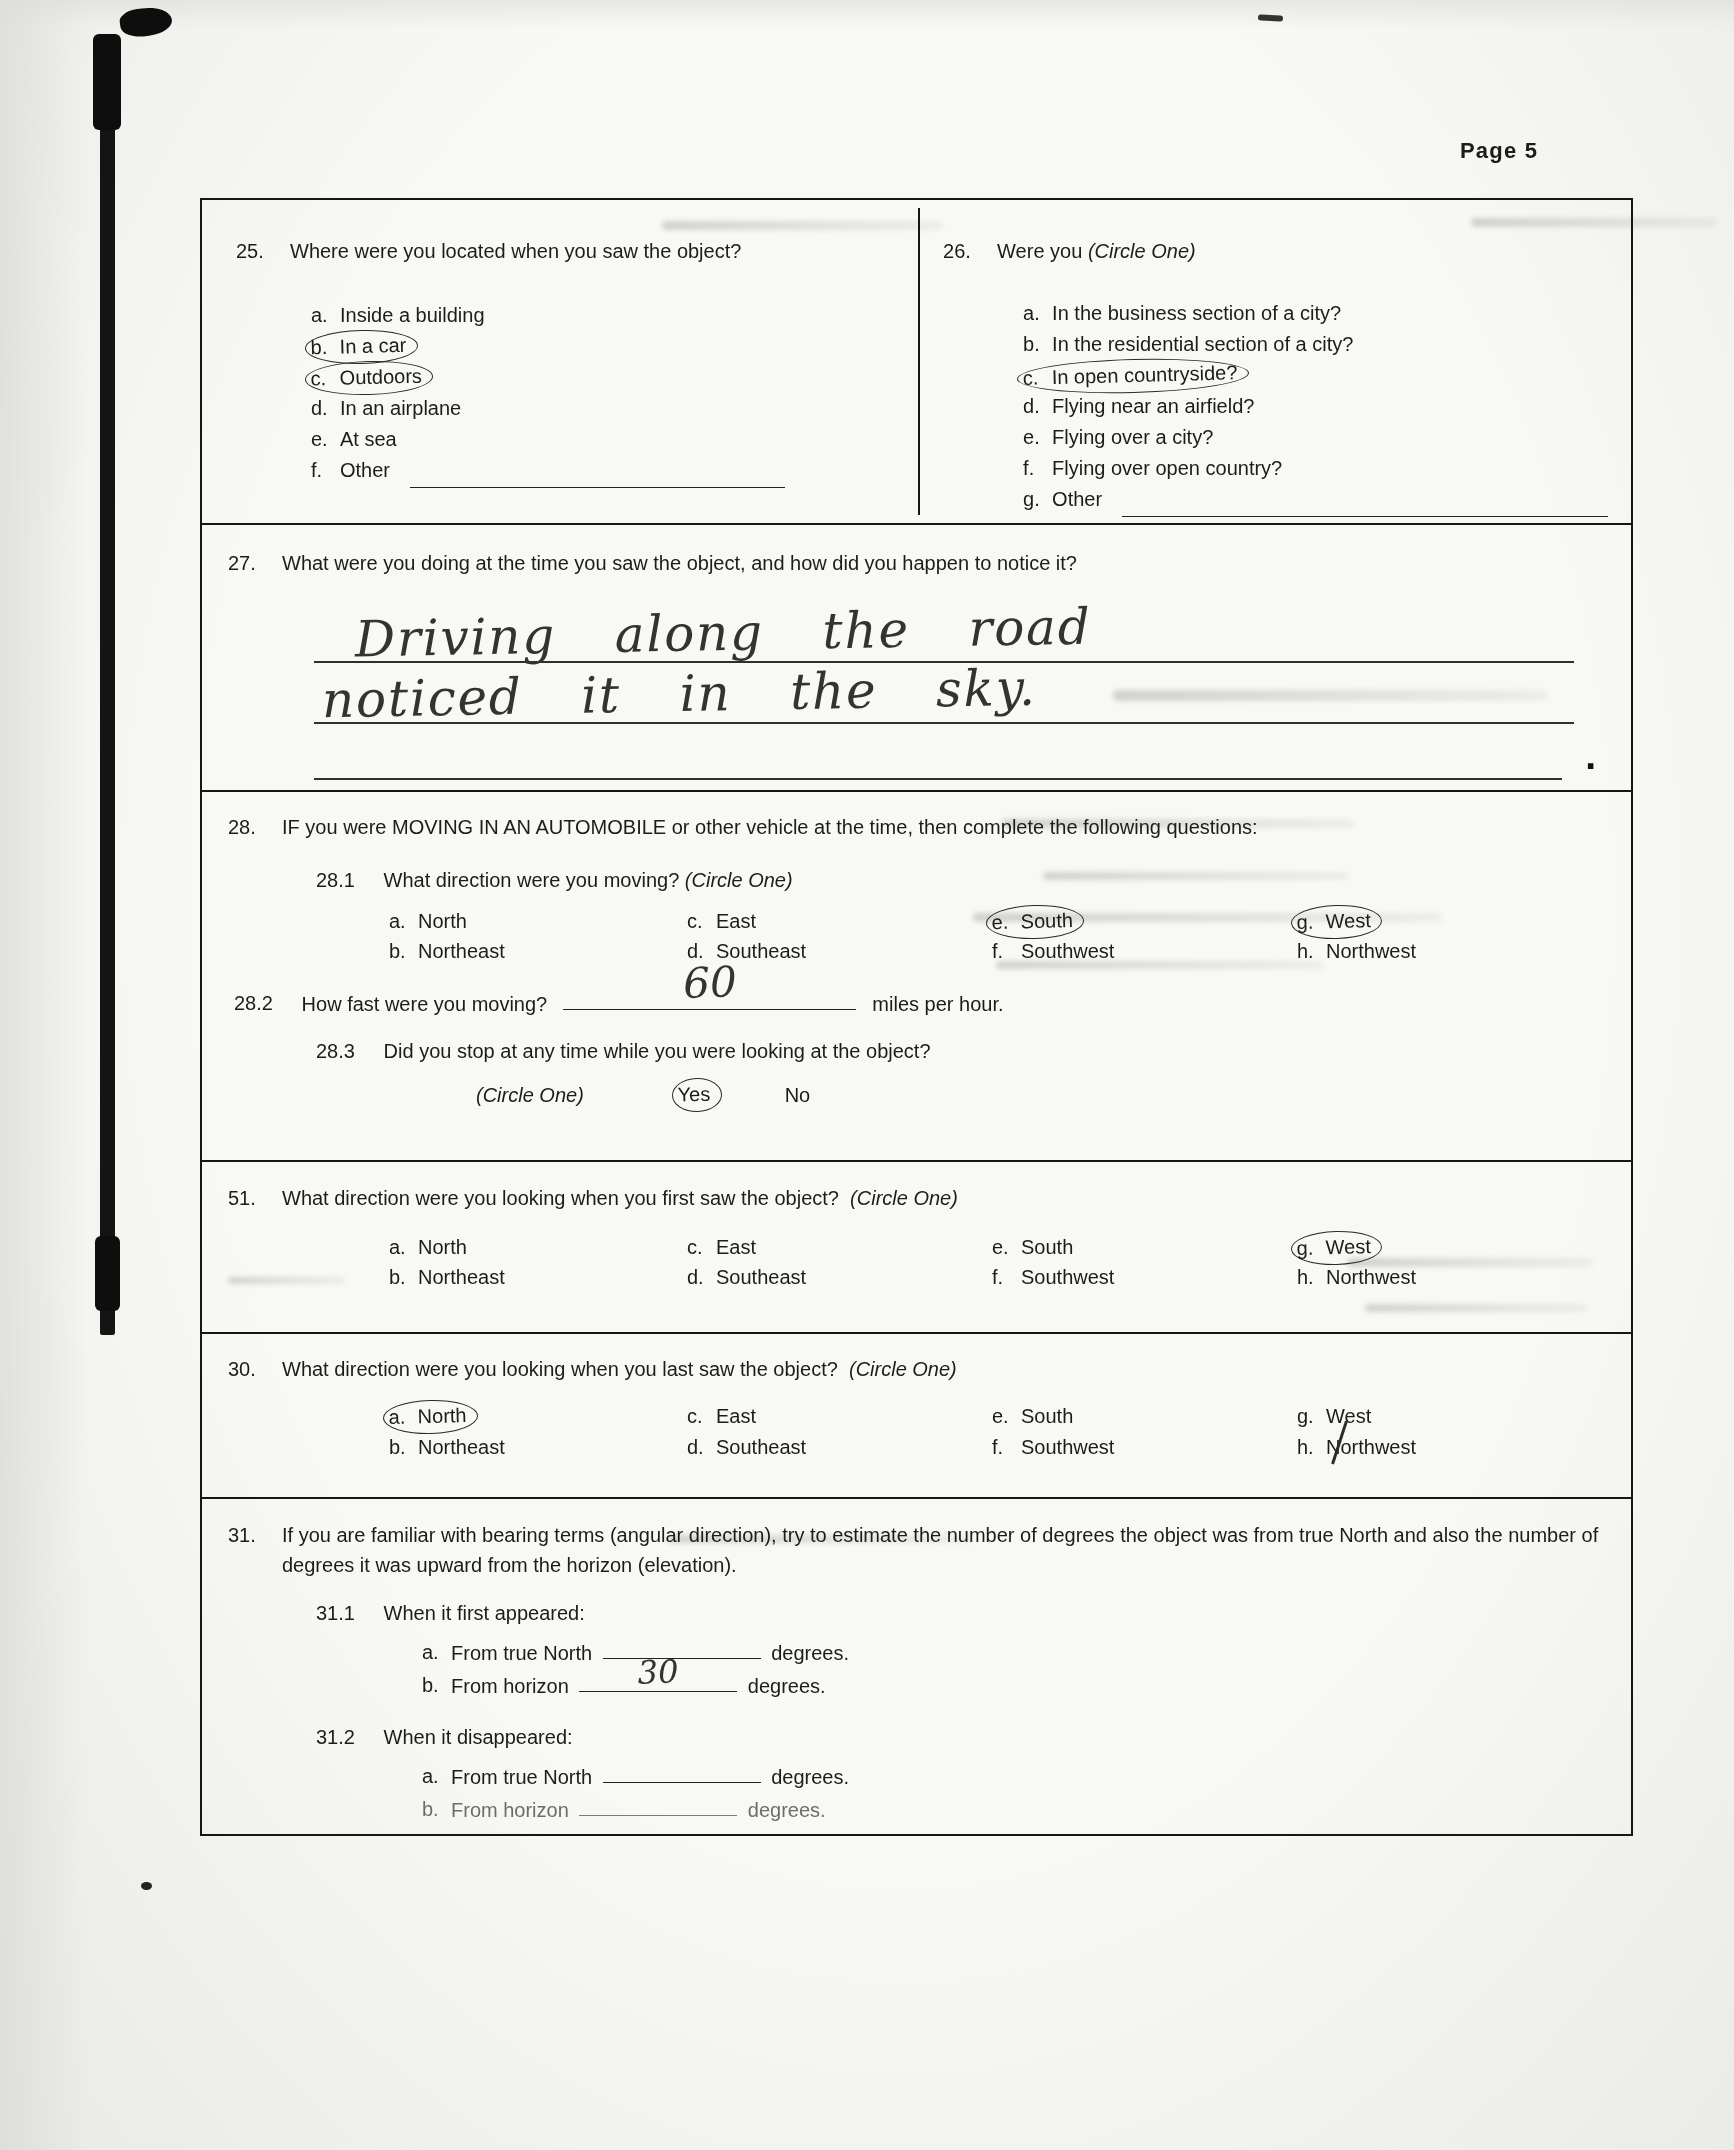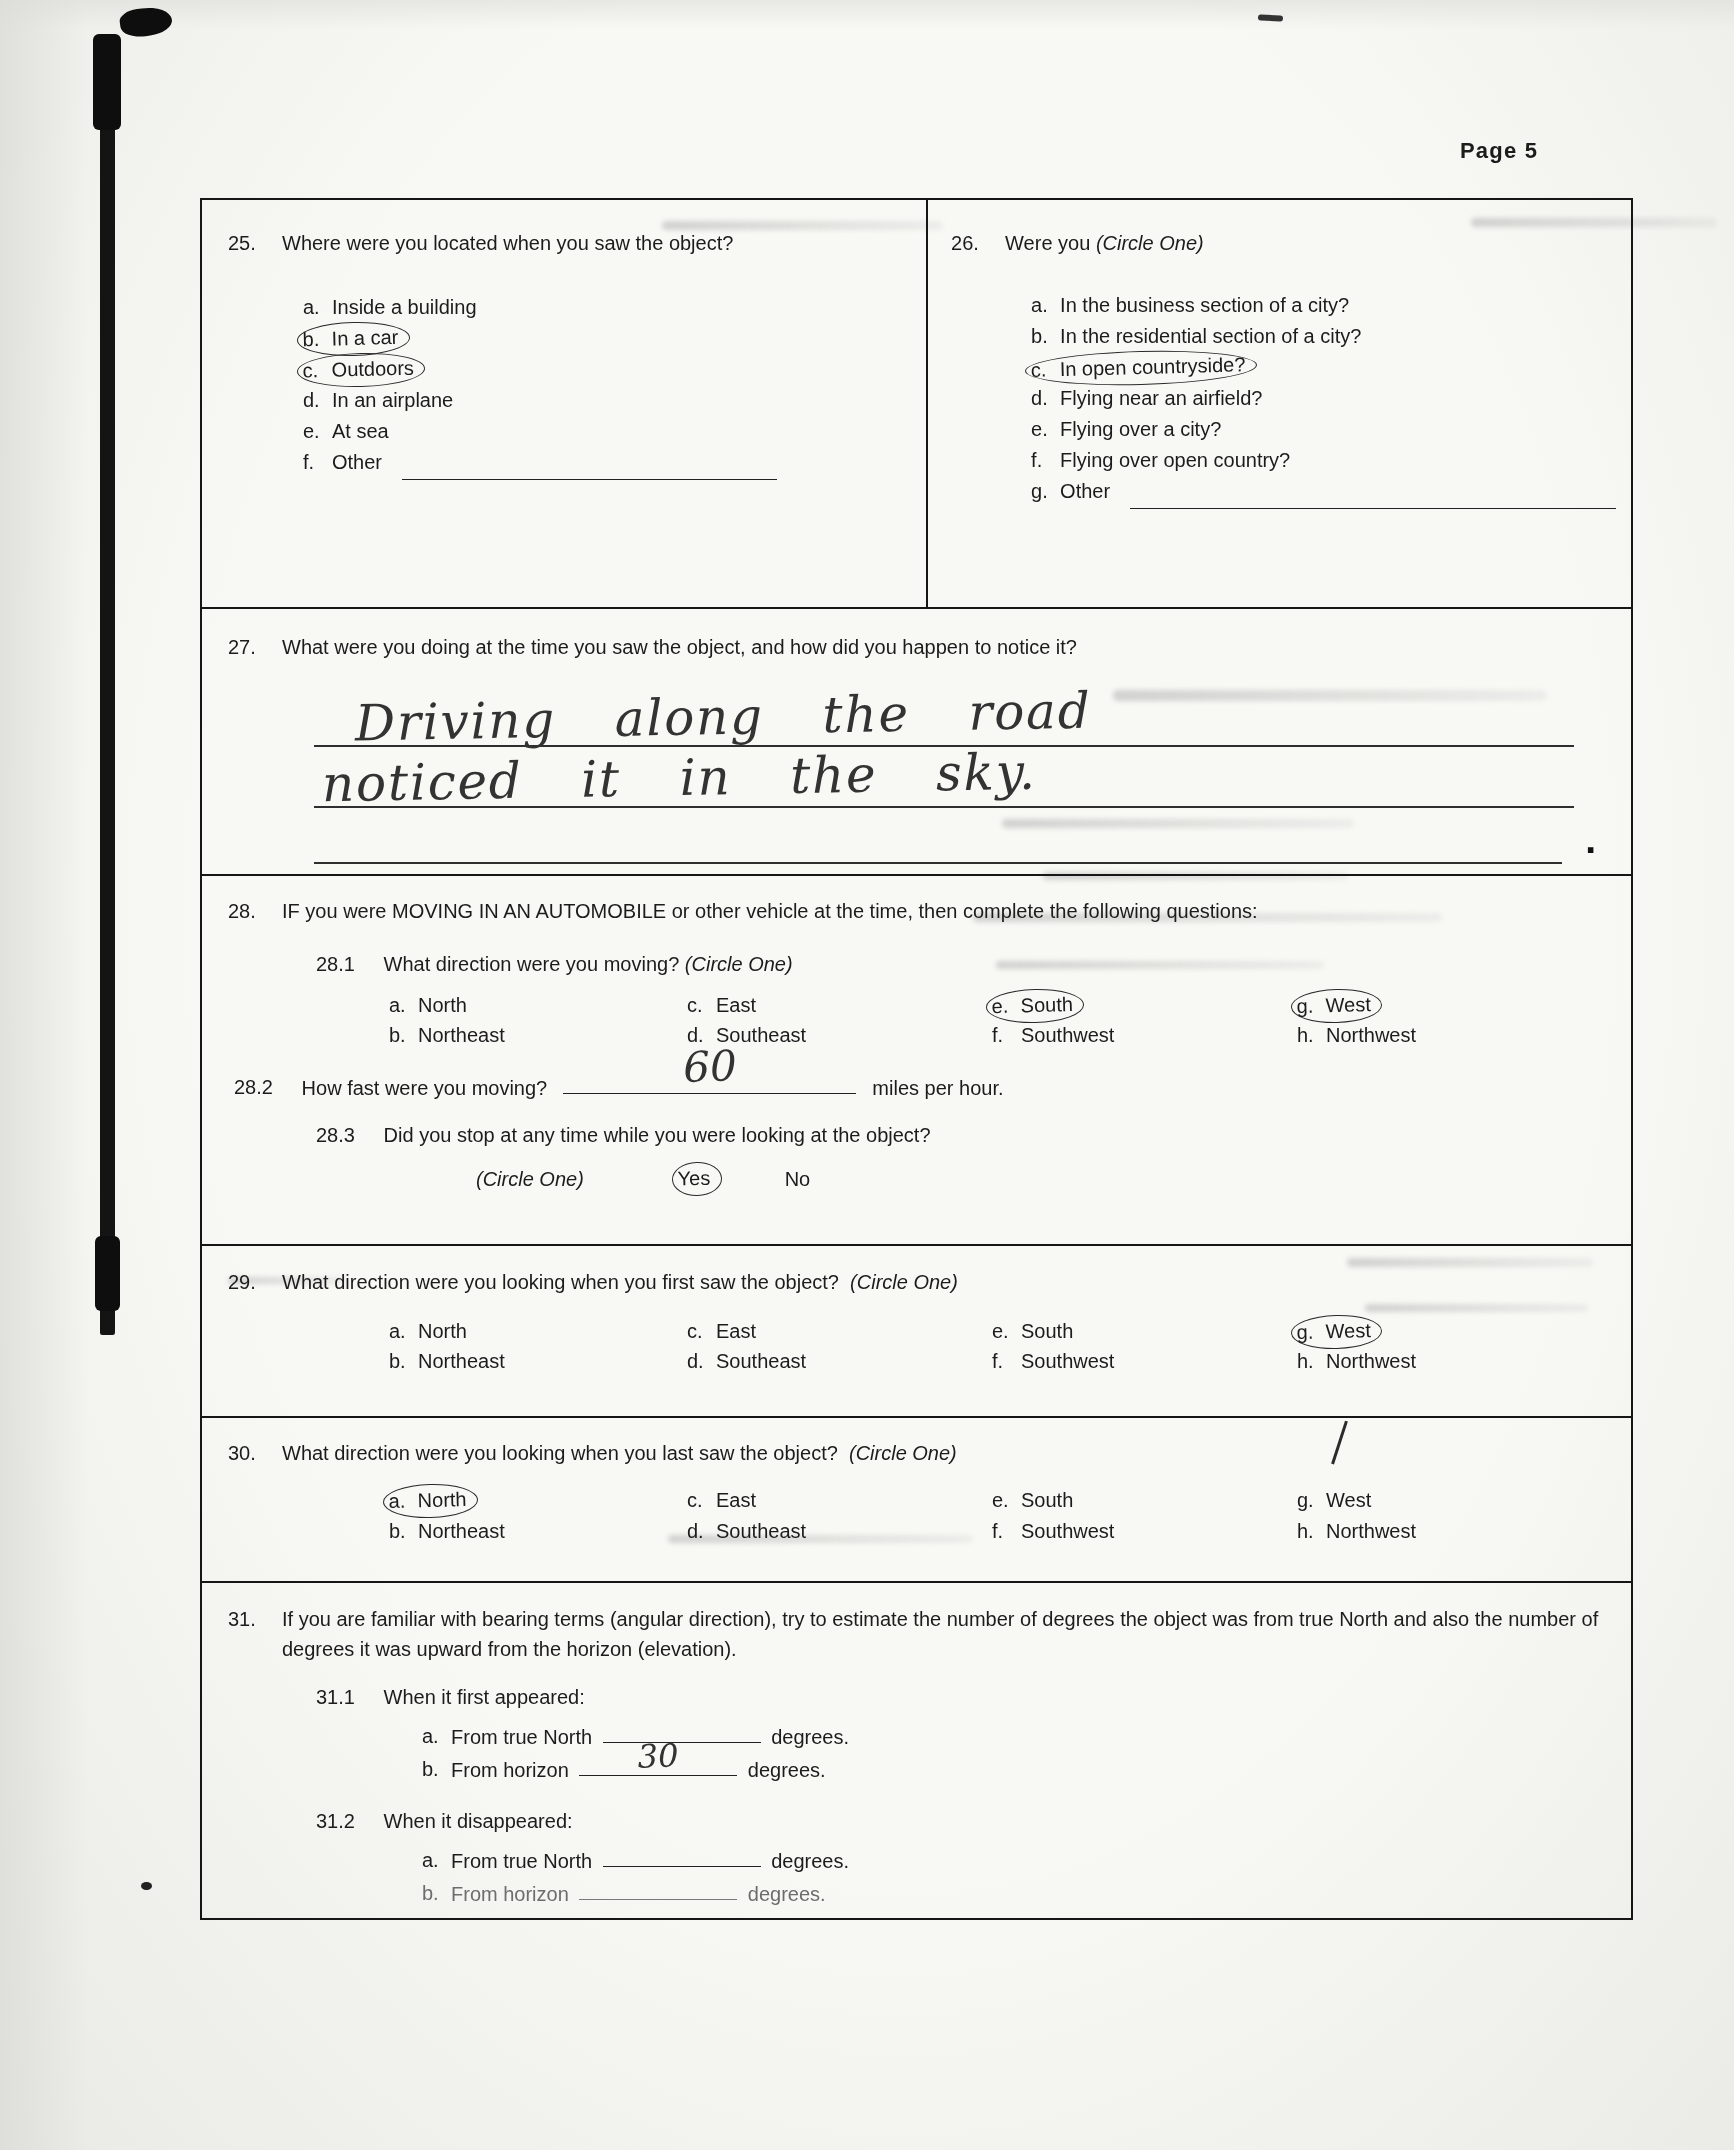--- a/index.html
+++ b/index.html
@@ -13,21 +13,21 @@
   }
   .edge-shade-left{position:absolute;left:0;top:0;width:88px;height:2151px;
     background:linear-gradient(90deg,#d9d9d6,rgba(243,243,240,0));opacity:.7;z-index:0;}
   .edge-shade-top{position:absolute;left:0;top:0;width:1734px;height:29px;
     background:linear-gradient(180deg,#dcdcd9,rgba(243,243,240,0));opacity:.6;z-index:0;}
 
   .page-label{position:absolute;left:1460px;top:138px;font-size:22px;font-weight:bold;letter-spacing:1.2px;z-index:3;}
 
   .form-box{position:absolute;left:200px;top:198px;width:1433px;border:2.3px solid #161616;z-index:1;}
   .row{position:relative;border-bottom:2.3px solid #161616;overflow:hidden;font-size:20px;line-height:1.5;}
-  .row-1{height:409px;display:flex;padding:0;}
+  .row-1{height:325px;display:flex;padding:8px;}
   .col-left{width:734px;border-right:2.3px solid #161616;padding:28px 15.2px 0 26px;}
   .col-right{flex:1;padding:28px 15.2px 0 23.4px;}
   .row-2{height:267px;padding:23.4px 23.4px 0 26px;}
   .row-3{height:370px;padding:20px 23.4px 0 26px;}
   .row-4{height:172px;padding:21px 23.4px 0 26px;}
   .row-5{height:165px;padding:20px 23.4px 0 26px;}
   .row-6{height:335px;padding:21px 23.4px 0 26px;border-bottom:none;}
 
   .q-head{display:flex;}
   .qnum{display:inline-block;width:54px;flex:0 0 54px;}
@@ -242,21 +242,21 @@
     </div>
     <div class="yn-row">
       <span class="italic">(Circle One)</span>
       <span class="circ yn-yes circled"><span>Yes</span></span>
       <span class="yn-no">No</span>
     </div>
   </div>
 
   <div class="row row-4">
     <div class="q-head">
-      <span class="qnum">29.</span>
+      <span class="qnum">51.</span>
       <span class="qtext"><span>What direction were you looking when you first saw the object?</span>&nbsp; <span class="italic">(Circle One)</span></span>
     </div>
     <div class="dir-grid" style="margin-top:17.6px;">
       <div class="dir-col">
         <div class="dopt"><span class="circ"><span class="ltr">a.</span><span>North</span></span></div>
         <div class="dopt"><span class="circ"><span class="ltr">b.</span><span>Northeast</span></span></div>
       </div>
       <div class="dir-col c2">
         <div class="dopt"><span class="circ"><span class="ltr">c.</span><span>East</span></span></div>
         <div class="dopt"><span class="circ"><span class="ltr">d.</span><span>Southeast</span></span></div>

